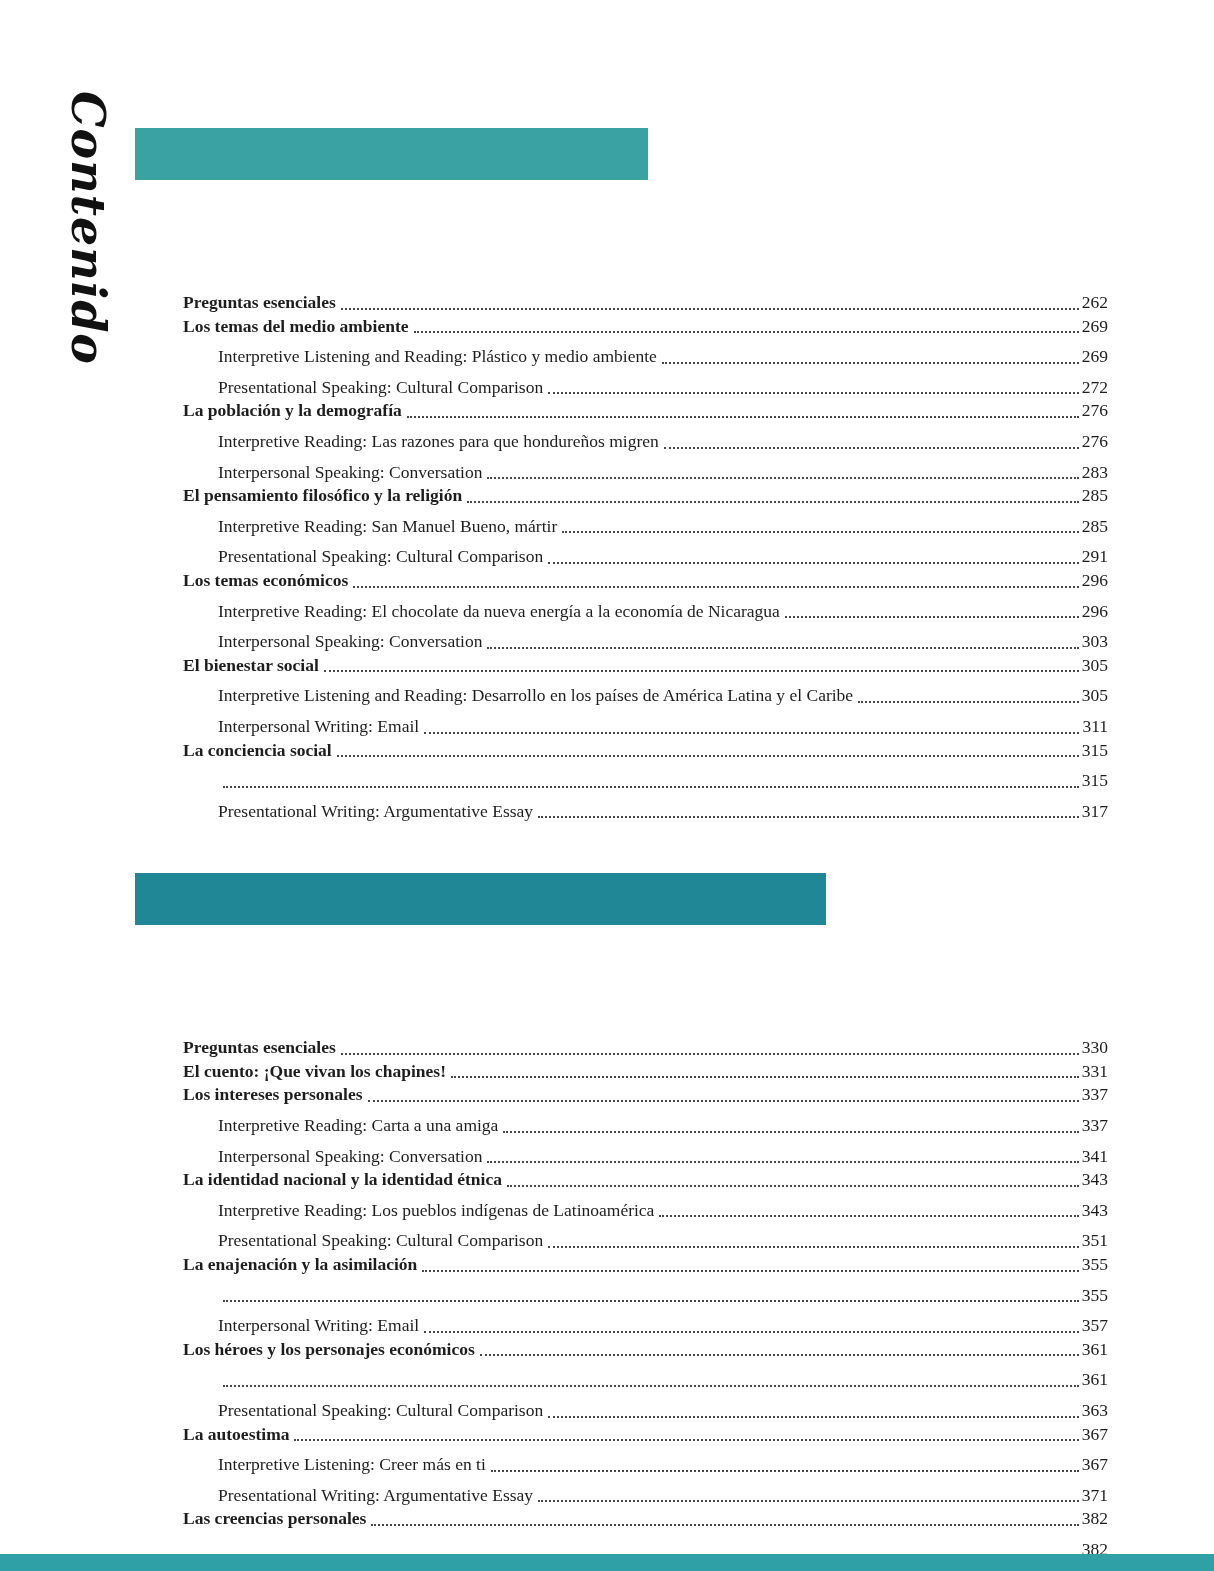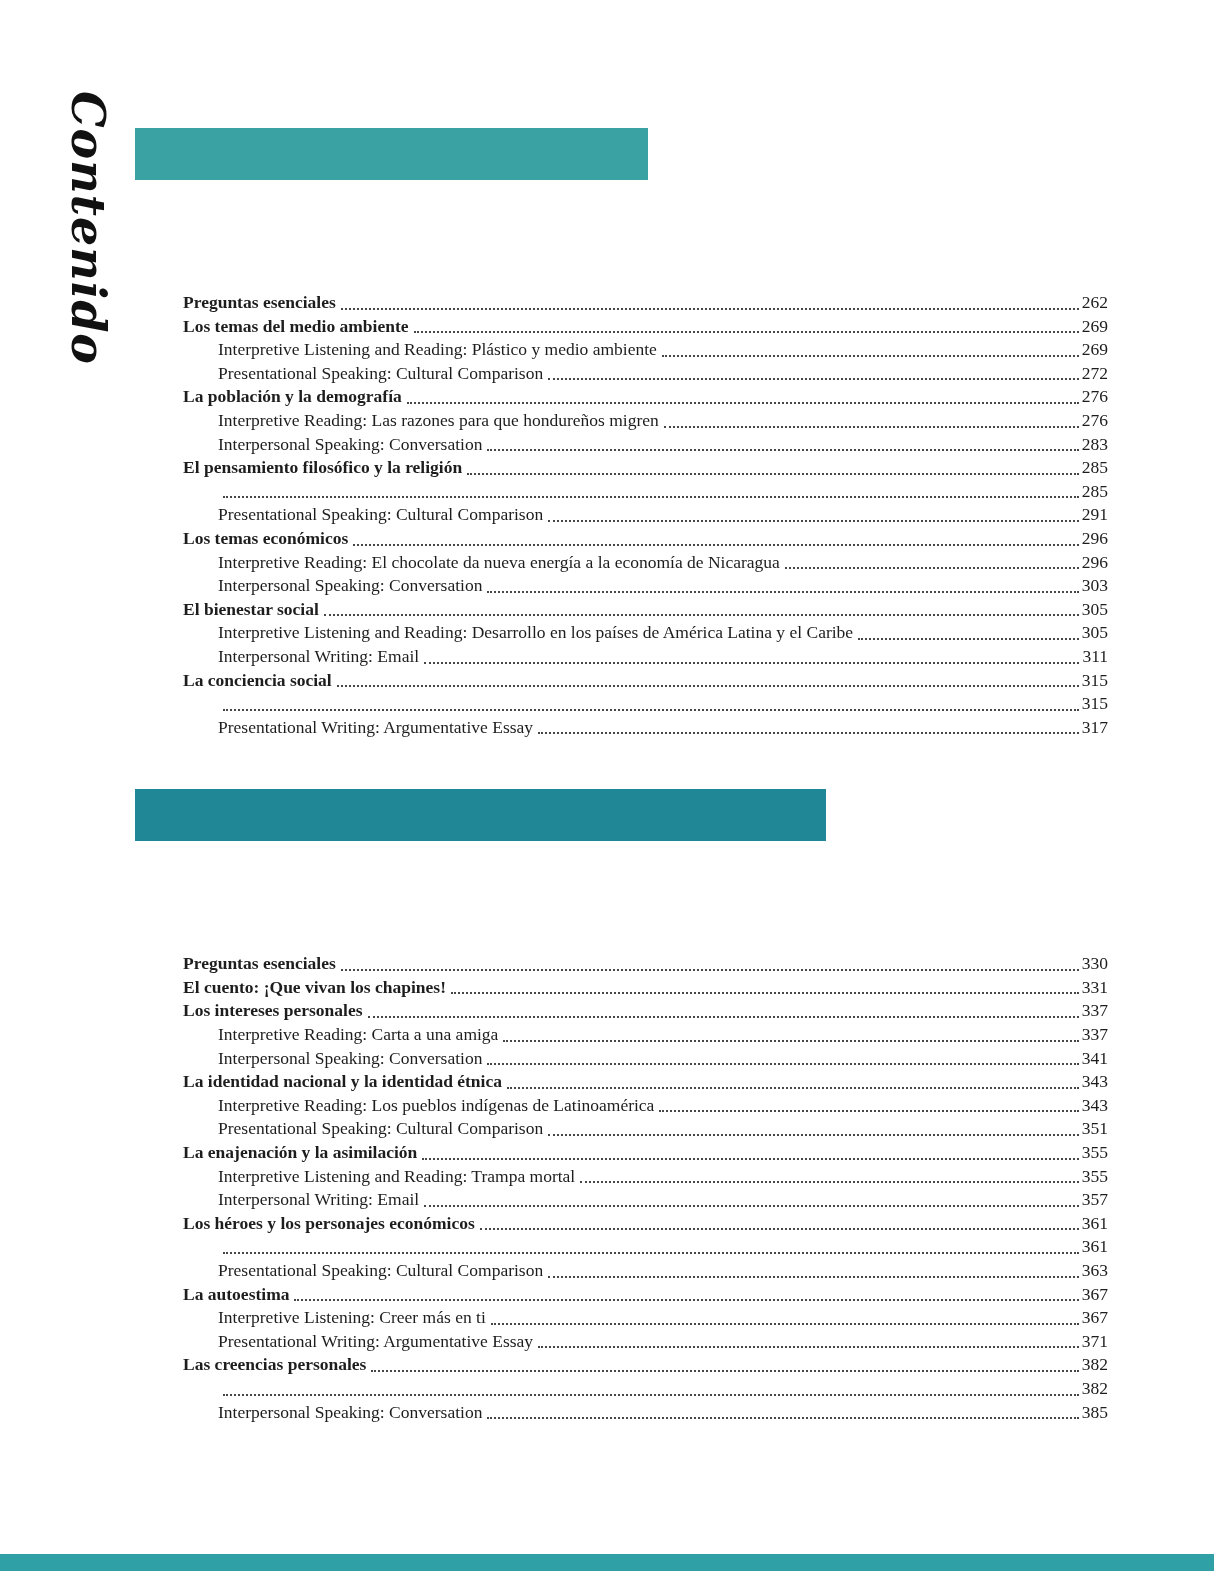--- a/index.html
+++ b/index.html
@@ -42,21 +42,21 @@
   }
   .toc-list { margin-top: 19px; }
   .row {
     display: flex;
     align-items: baseline;
     line-height: 23.6px;
     font-size: 17.5px;
   }
   .row.lvl0 { padding-left: 48px; }
   .row.lvl0 .lab { font-weight: 700; }
-  .row.lvl1 { padding-left: 83px; }
+  .row.lvl1 { padding-left: 83px; margin-top: 7px; }
   .lab { white-space: nowrap; }
   .dots {
     flex: 1 1 auto;
     align-self: flex-end;
     height: 0;
     margin: 0 3px 5px 5px;
     border-bottom: 2px dotted #464646;
     min-width: 20px;
   }
   .pg { white-space: nowrap; font-weight: 400; }
@@ -115,20 +115,21 @@
             <span class="lab">Interpersonal Speaking: Conversation</span>
             <span class="dots"></span>
             <span class="pg">283</span>
           </div>
           <div class="row lvl0">
             <span class="lab">El pensamiento filosófico y la religión</span>
             <span class="dots"></span>
             <span class="pg">285</span>
           </div>
           <div class="row lvl1">
+            <span class="lab">Interpretive Reading: San Manuel Bueno, mártir</span>
             <span class="dots"></span>
             <span class="pg">285</span>
           </div>
           <div class="row lvl1">
             <span class="lab">Presentational Speaking: Cultural Comparison</span>
             <span class="dots"></span>
             <span class="pg">291</span>
           </div>
           <div class="row lvl0">
             <span class="lab">Los temas económicos</span>
@@ -221,21 +222,20 @@
             <span class="lab">Presentational Speaking: Cultural Comparison</span>
             <span class="dots"></span>
             <span class="pg">351</span>
           </div>
           <div class="row lvl0">
             <span class="lab">La enajenación y la asimilación</span>
             <span class="dots"></span>
             <span class="pg">355</span>
           </div>
           <div class="row lvl1">
-            <span class="lab">Interpretive Listening and Reading: Trampa mortal</span>
             <span class="dots"></span>
             <span class="pg">355</span>
           </div>
           <div class="row lvl1">
             <span class="lab">Interpersonal Writing: Email</span>
             <span class="dots"></span>
             <span class="pg">357</span>
           </div>
           <div class="row lvl0">
             <span class="lab">Los héroes y los personajes económicos</span>

